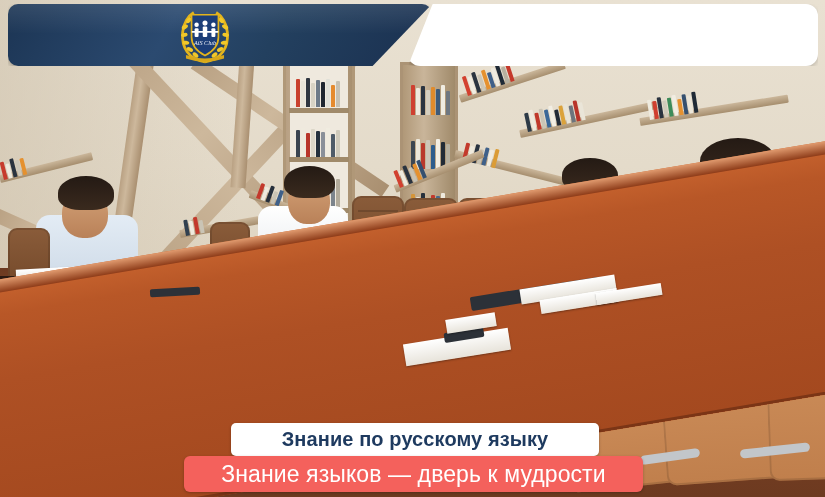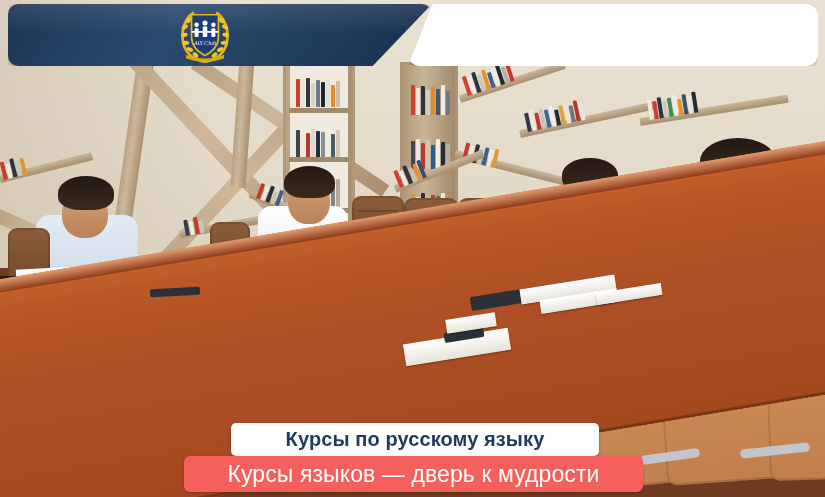--- a/index.html
+++ b/index.html
@@ -610,19 +610,19 @@
       <text x="50" y="66" text-anchor="middle" fill="#f0f3f8" font-family="Liberation Serif, serif" font-size="11" font-style="italic">AiS Club</text>
 
       <path d="M16 84 Q50 96 84 84 L84 90 Q50 102 16 90 Z" fill="#d8a81a"></path>
     </svg>
   </div>
 
   <div class="hdr-white"></div>
 
 
   <div class="cap-white">
-    <span>Курсы по русскому языку</span>
+    <span>Знание по русскому языку</span>
   </div>
   <div class="cap-red">
-    <span>Курсы языков — дверь к мудрости</span>
+    <span>Знание языков — дверь к мудрости</span>
   </div>
 
 </div>
 
 </body></html>

